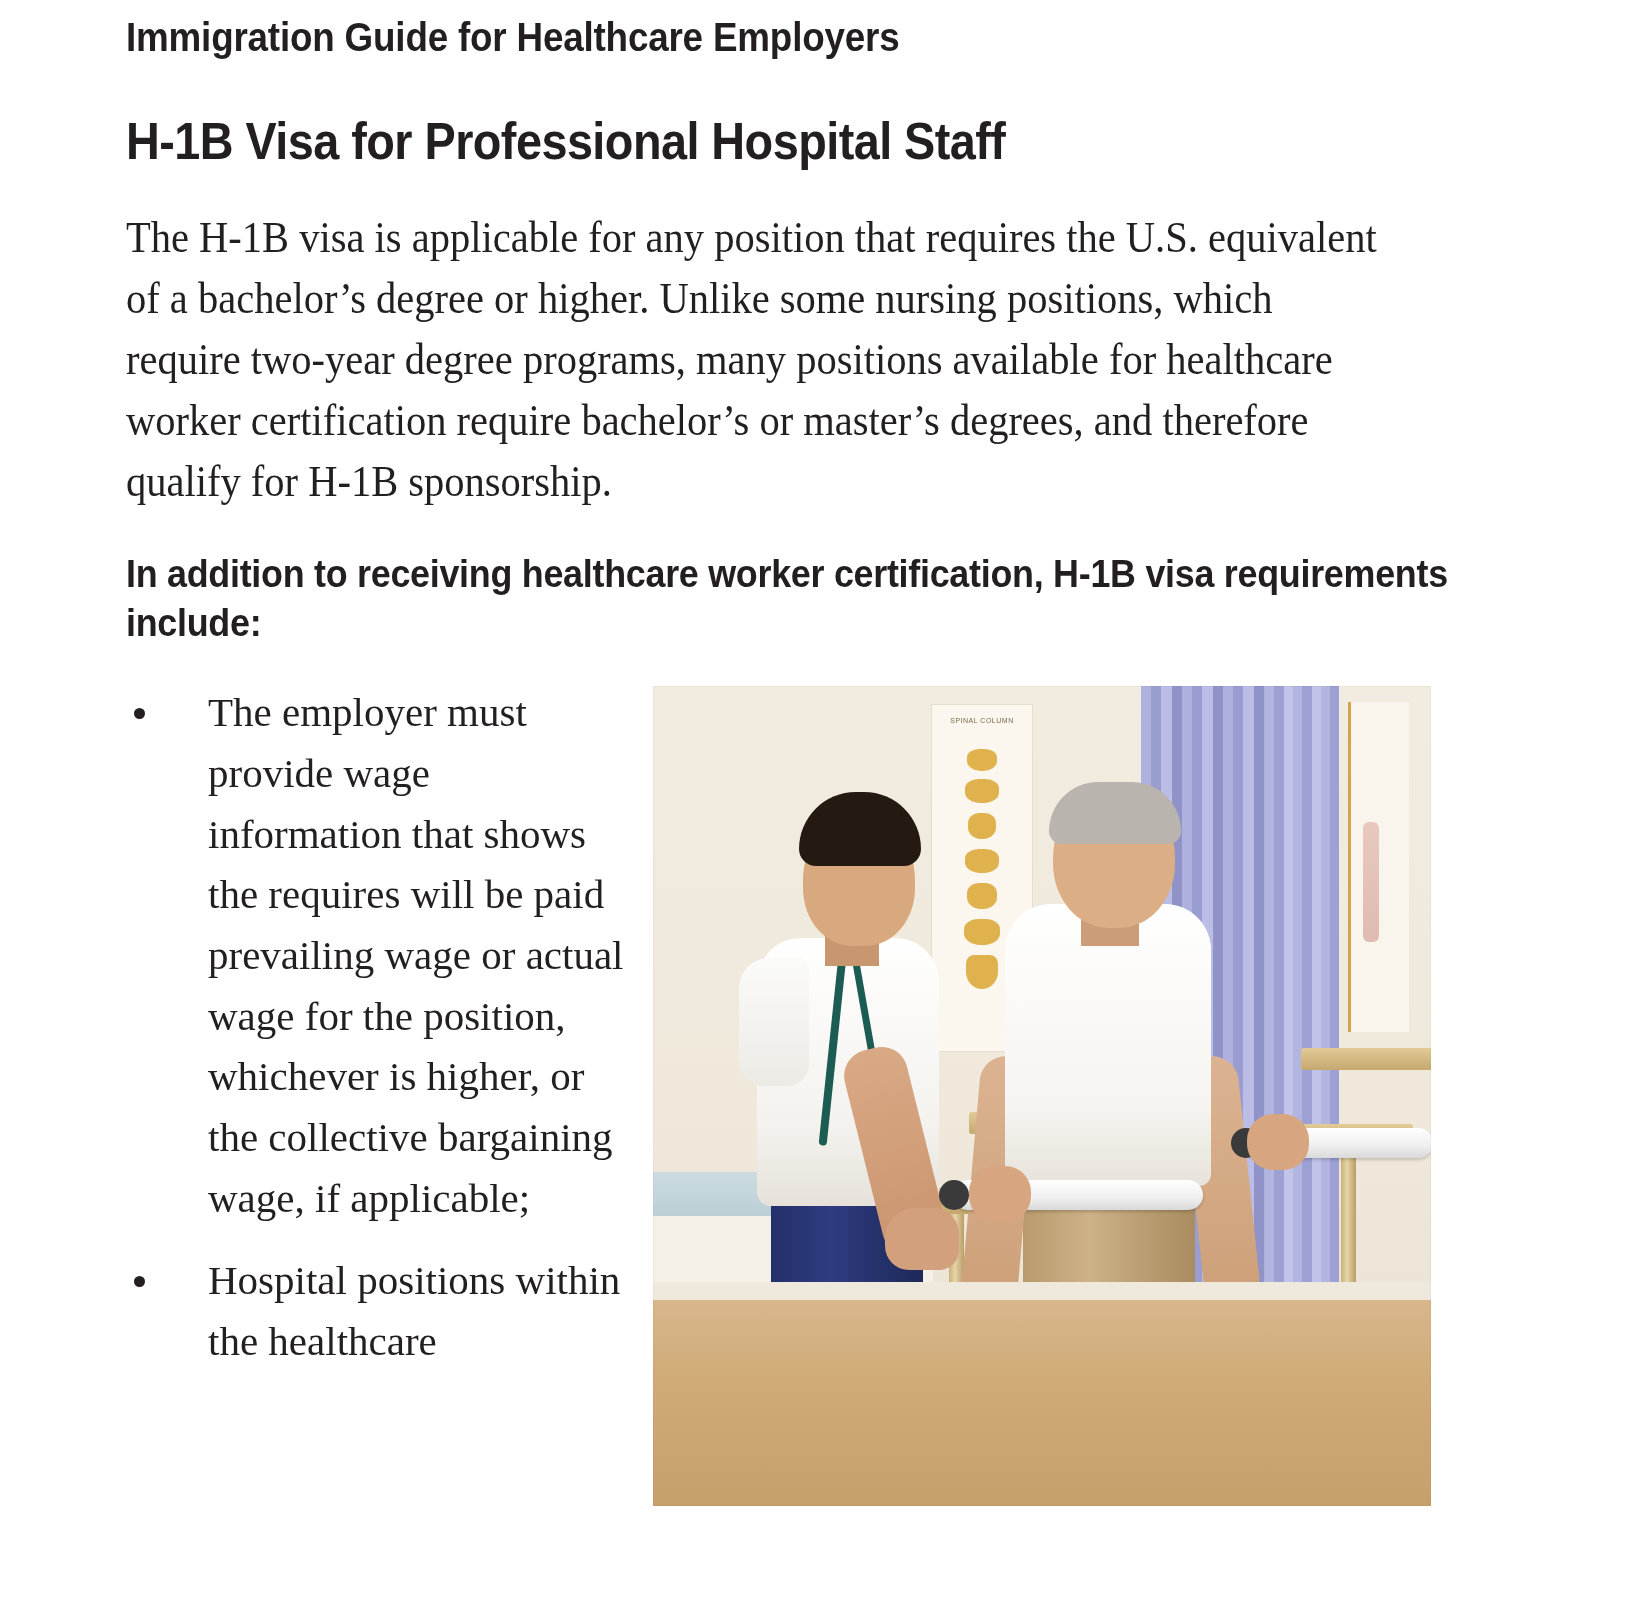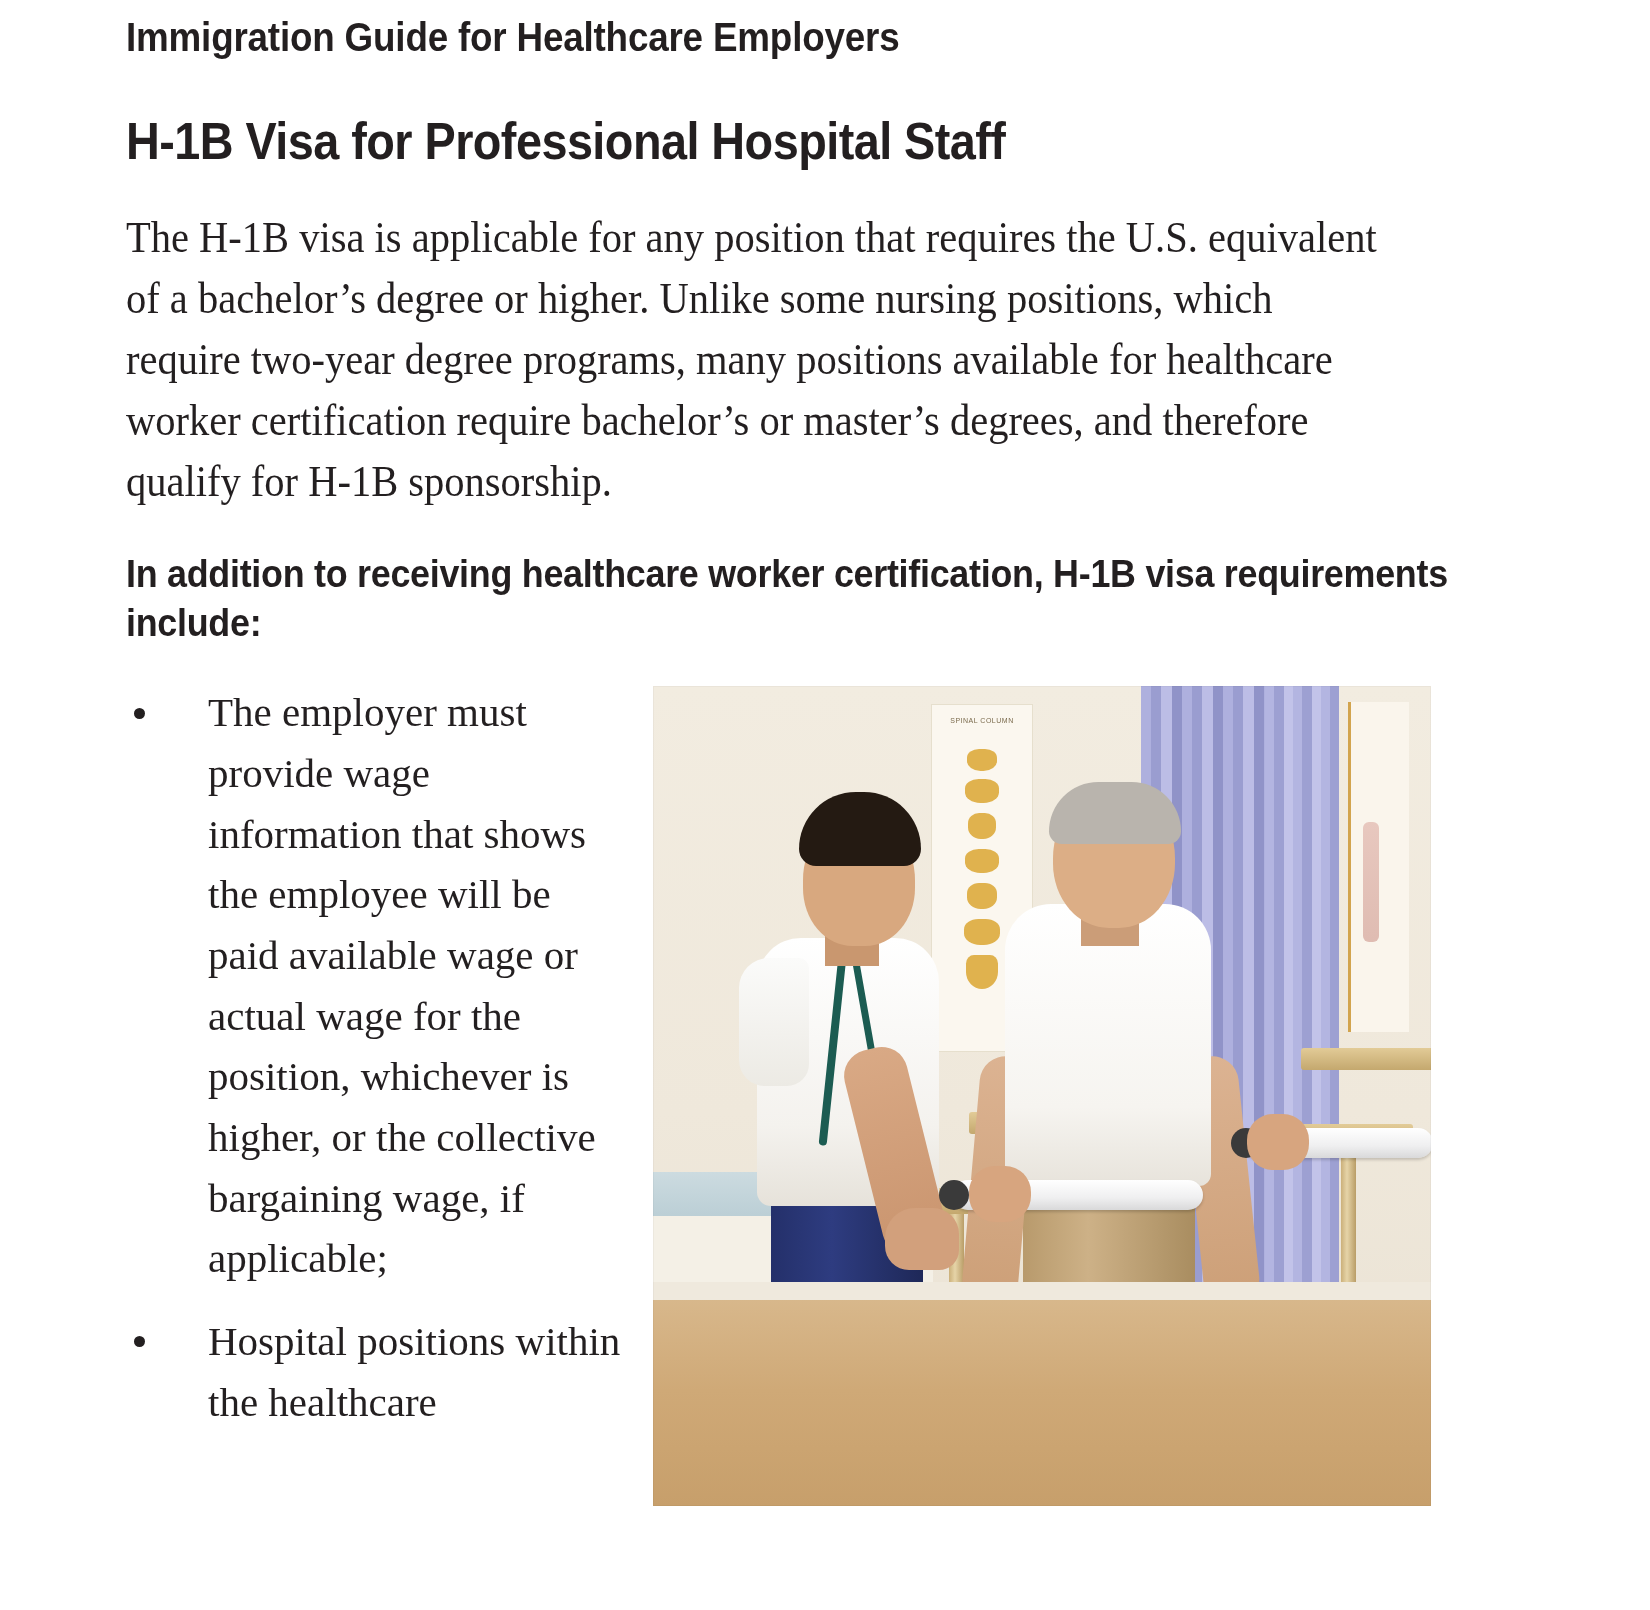--- a/index.html
+++ b/index.html
@@ -537,21 +537,21 @@
         <div class="hand" style="left:594px;bottom:336px;"></div>
 
         <div class="floor"></div>
       </div>
       <div class="photo-edge"></div>
     </figure>
 
     <ul class="bullet-list">
       <li class="bullet-item">
         <span class="bullet-dot"></span>
-        <span class="bullet-text">The employer must provide wage information that shows the employee will be paid available wage or actual wage for the position, whichever is higher, or the collective bargaining wage, if applicable;</span>
+        <span class="bullet-text">The employer must provide wage information that shows the requires will be paid prevailing wage or actual wage for the position, whichever is higher, or the collective bargaining wage, if applicable;</span>
       </li>
       <li class="bullet-item">
         <span class="bullet-dot"></span>
         <span class="bullet-text">Hospital positions within the healthcare</span>
       </li>
     </ul>
 
   </div>
 </div>
 

